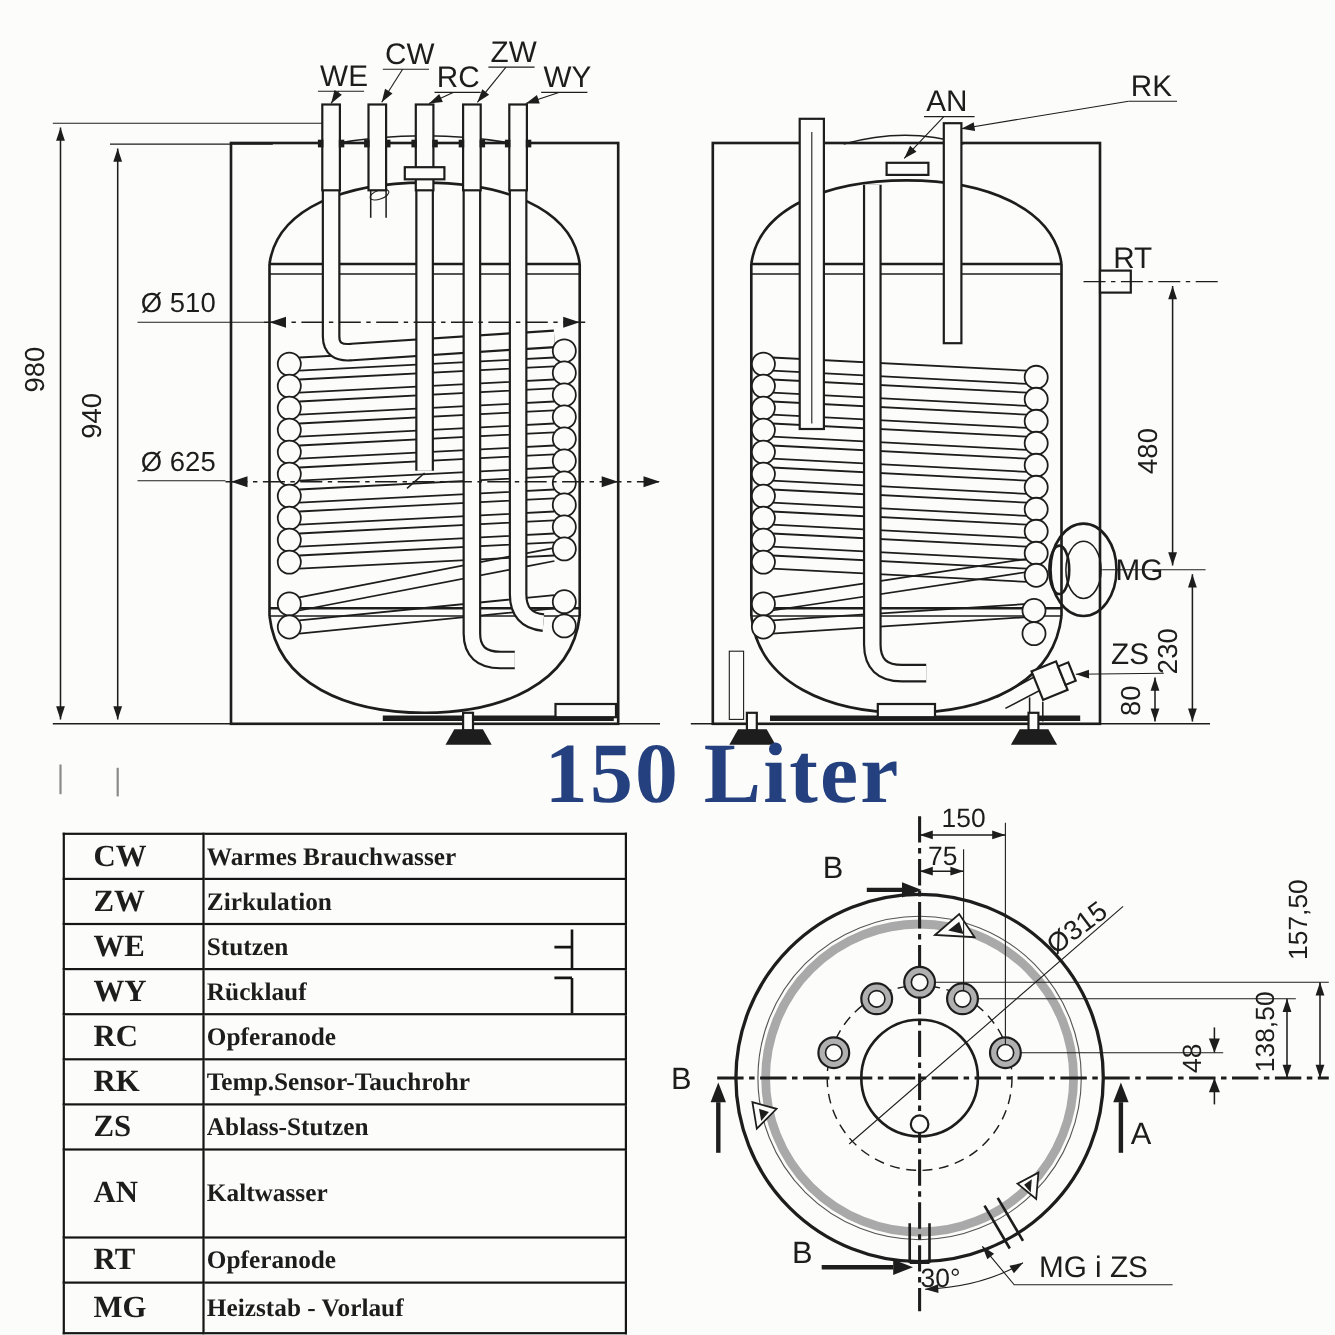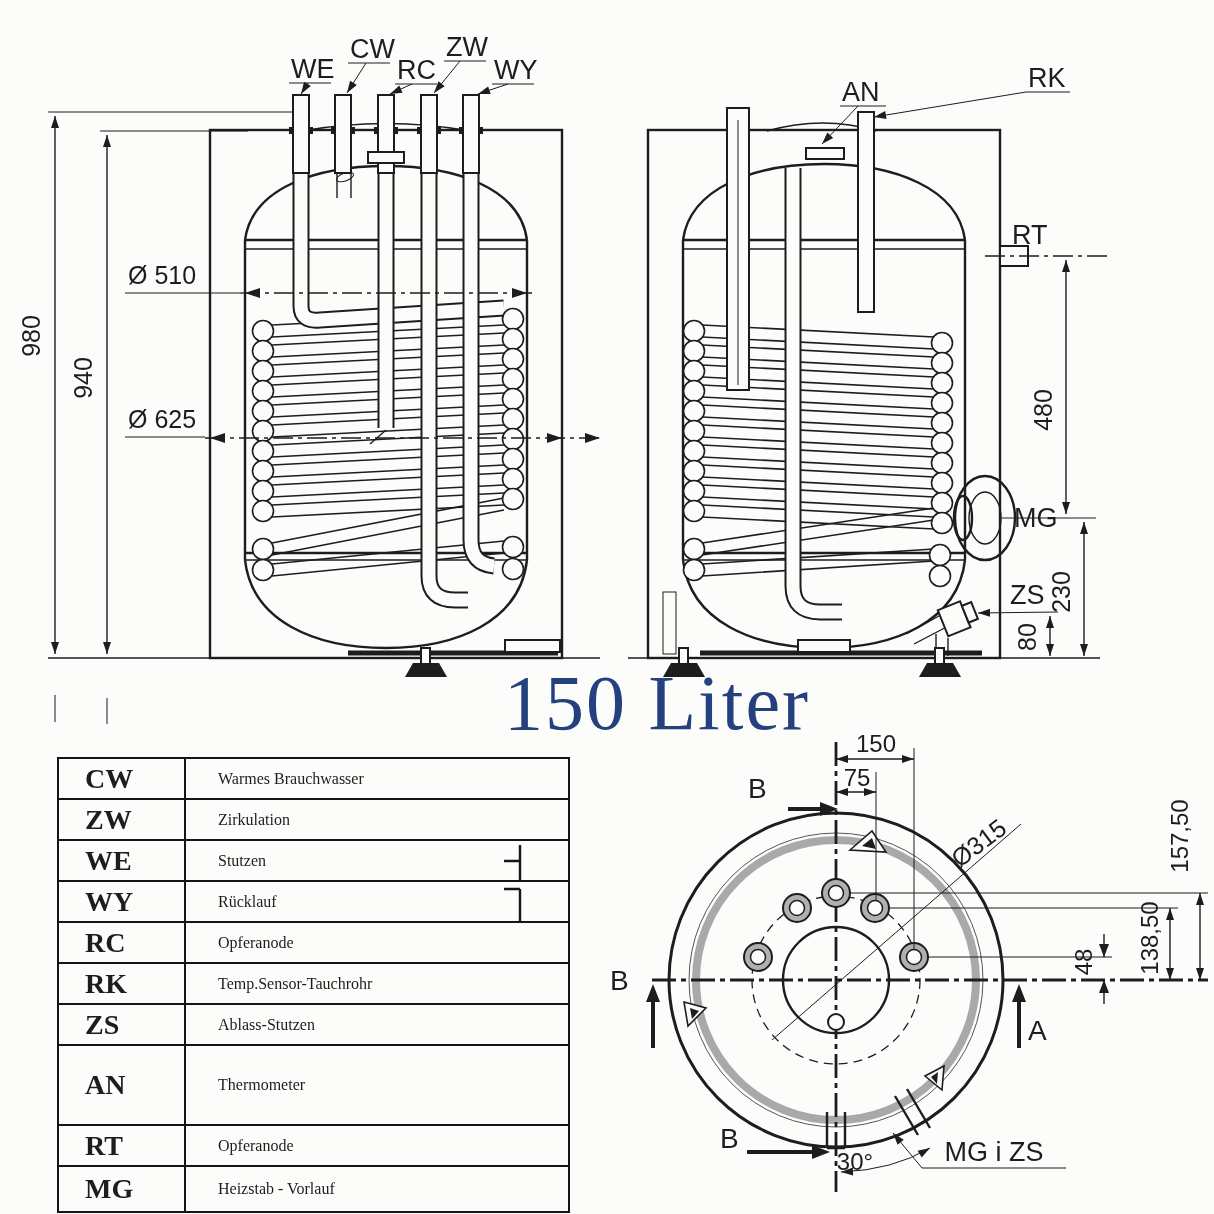--- a/index.html
+++ b/index.html
@@ -14,27 +14,27 @@
   .dim{stroke:#1d1d1d;stroke-width:1.4;fill:none;}
   .cl{stroke:#1d1d1d;stroke-width:1.3;fill:none;stroke-dasharray:20 5 4 5;}
   .coil{stroke:#1d1d1d;stroke-width:1.6;fill:none;}
   .coilc{stroke:#1d1d1d;stroke-width:1.6;fill:#fcfcfa;}
   .stub{fill:#fcfcfa;stroke:#1d1d1d;stroke-width:2;}
   .pO{fill:none;stroke:#1d1d1d;stroke-width:17;stroke-linejoin:round;}
   .pI{fill:none;stroke:#fcfcfa;stroke-width:13;stroke-linejoin:round;}
   .blk{fill:#1d1d1d;stroke:none;}
   .sec{stroke:#1d1d1d;stroke-width:4;fill:none;}
   #title{position:absolute;left:357px;top:658px;width:600px;text-align:center;
-         font-family:"Liberation Serif",serif;font-weight:400;font-size:78px;color:#24407e;
+         font-family:"Liberation Serif",serif;font-weight:700;font-size:78px;color:#24407e;
          letter-spacing:2px;}
   #legend{position:absolute;left:57px;top:757px;width:513px;border-collapse:collapse;
           table-layout:fixed;font-family:"Liberation Serif",serif;}
   #legend td{border:2px solid #151515;padding:0;vertical-align:middle;overflow:hidden;}
   #legend td.abbr{width:127px;font-weight:bold;font-size:28px;padding-left:26px;}
-  #legend td.desc{font-size:16px;padding-left:32px;position:relative;}
+  #legend td.desc{font-size:23px;padding-left:2px;position:relative;font-weight:bold;}
   #legend tr.r41{height:41px;} #legend tr.r80{height:80px;} #legend tr.r46{height:46px;}
   .flowicon{position:absolute;right:34px;top:2px;}
 </style>
 </head>
 <body>
 
 <div id="page">
 
 <svg width="1214" height="1214" viewBox="0 0 1214 1214">
   <defs>
@@ -405,21 +405,21 @@
   <tr class="r41">
     <td class="abbr">RK</td>
     <td class="desc">Temp.Sensor-Tauchrohr</td>
   </tr>
   <tr class="r41">
     <td class="abbr">ZS</td>
     <td class="desc">Ablass-Stutzen</td>
   </tr>
   <tr class="r80">
     <td class="abbr">AN</td>
-    <td class="desc">Thermometer</td>
+    <td class="desc">Kaltwasser</td>
   </tr>
   <tr class="r41">
     <td class="abbr">RT</td>
     <td class="desc">Opferanode</td>
   </tr>
   <tr class="r46">
     <td class="abbr">MG</td>
     <td class="desc">Heizstab - Vorlauf</td>
   </tr>
 </tbody>

